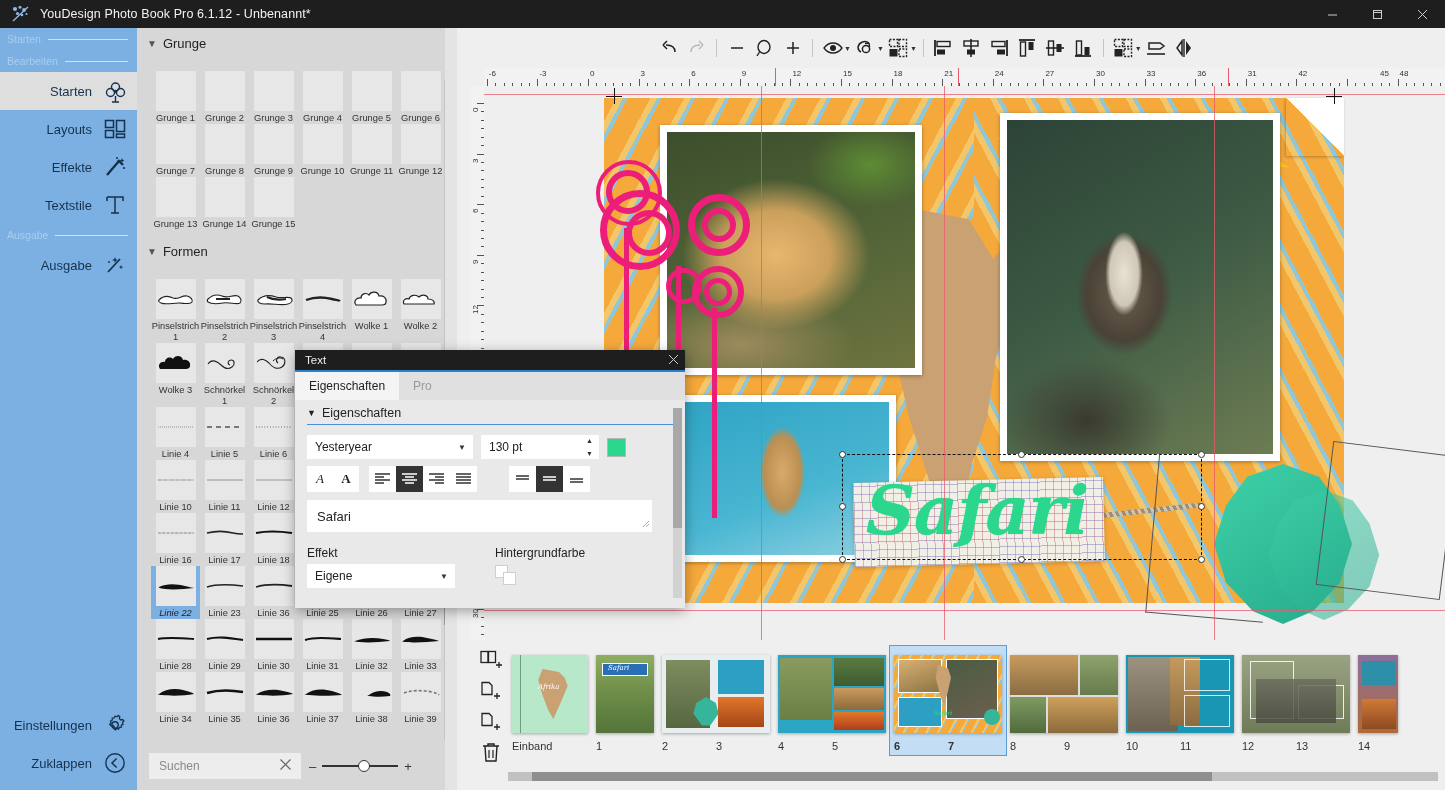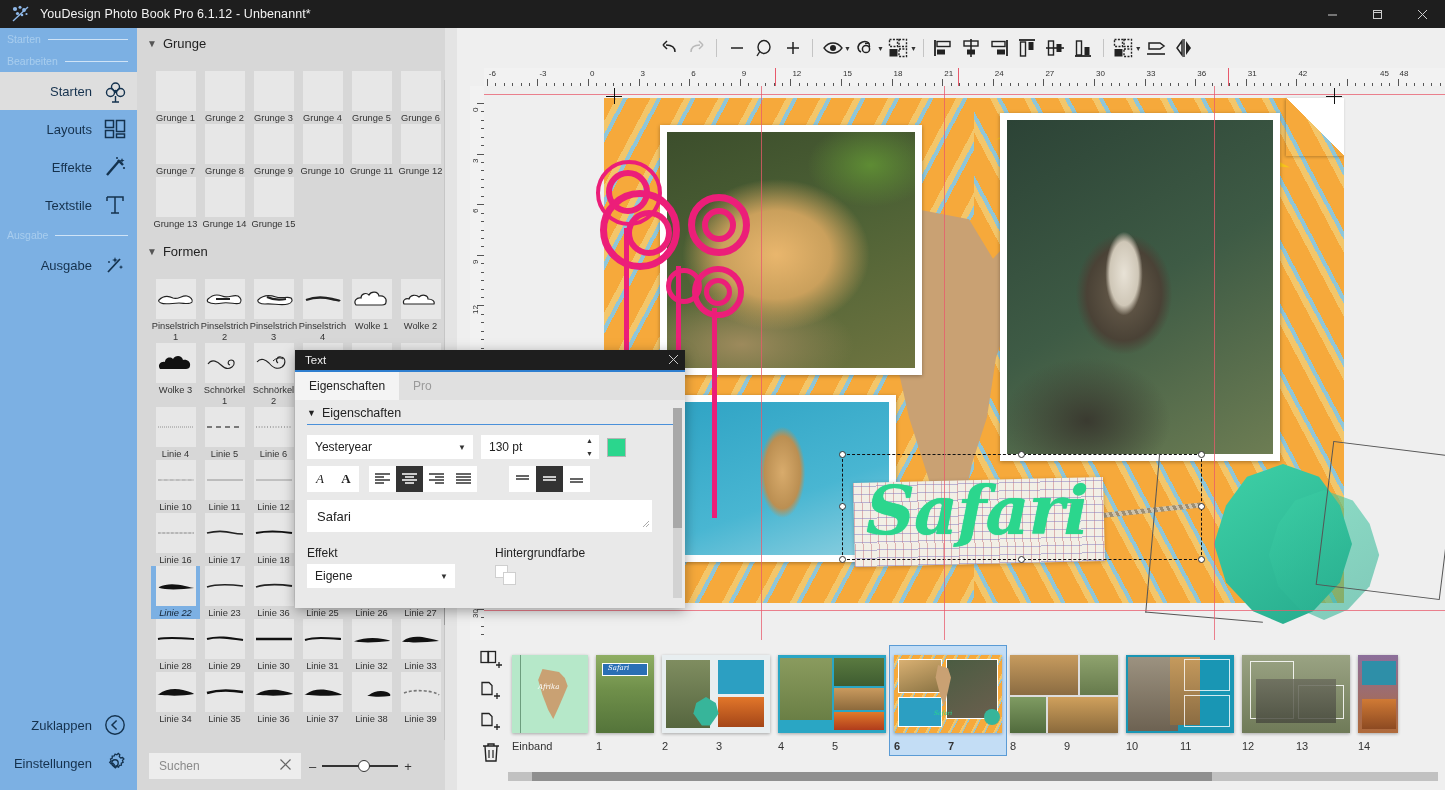--- a/index.html
+++ b/index.html
@@ -304,34 +304,34 @@
             <path d="M4 18 L16 5" stroke="#14324e" stroke-width="1.8" fill="none"></path>
             <path d="M11 3l.8 2.2L14 6l-2.2.8L11 9l-.8-2.2L8 6l2.2-.8z" fill="#14324e"></path>
             <path d="M17 11l.6 1.5 1.5.6-1.5.6-.6 1.5-.6-1.5-1.5-.6 1.5-.6z" fill="#14324e"></path>
             <circle cx="5" cy="8" r=".9" fill="#14324e"></circle>
           </svg>
       </span>
     </div>
 
     <div class="nav-bottom">
       <div class="nav-row">
+        <span class="lbl">Einstellungen</span>
+        <span class="ico">
+          <svg width="22" height="22" viewBox="0 0 22 22">
+              <path d="M11 2.2l1.9.6 1.4-1.4 1.5 1.3-.5 1.9 1.4 1.4 1.9-.5 1.3 1.5-1.4 1.4.6 1.9-1.8.8.1 2-2 .2-.8 1.8-1.9-.6-1.4 1.4-1.5-1.3.5-1.9-1.4-1.4-1.9.5-1.3-1.5 1.4-1.4-.6-1.9 1.8-.8-.1-2 2-.2z" fill="none" stroke="#14324e" stroke-width="1.3"></path>
+              <circle cx="11" cy="11" r="3.2" fill="none" stroke="#14324e" stroke-width="1.4"></circle>
+            </svg>
+        </span>
+      </div>
+      <div class="nav-row">
         <span class="lbl">Zuklappen</span>
         <span class="ico">
           <svg width="22" height="22" viewBox="0 0 22 22">
               <circle cx="11" cy="11" r="9.2" fill="none" stroke="#14324e" stroke-width="1.4"></circle>
               <path d="M12.6 6.5L8 11l4.6 4.5" fill="none" stroke="#14324e" stroke-width="1.5"></path>
-            </svg>
-        </span>
-      </div>
-      <div class="nav-row">
-        <span class="lbl">Einstellungen</span>
-        <span class="ico">
-          <svg width="22" height="22" viewBox="0 0 22 22">
-              <path d="M11 2.2l1.9.6 1.4-1.4 1.5 1.3-.5 1.9 1.4 1.4 1.9-.5 1.3 1.5-1.4 1.4.6 1.9-1.8.8.1 2-2 .2-.8 1.8-1.9-.6-1.4 1.4-1.5-1.3.5-1.9-1.4-1.4-1.9.5-1.3-1.5 1.4-1.4-.6-1.9 1.8-.8-.1-2 2-.2z" fill="none" stroke="#14324e" stroke-width="1.3"></path>
-              <circle cx="11" cy="11" r="3.2" fill="none" stroke="#14324e" stroke-width="1.4"></circle>
             </svg>
         </span>
       </div>
     </div>
   </div>
 
   <div class="panel">
     <div class="panel-scroll">
 
       <div class="sec-wrap">

